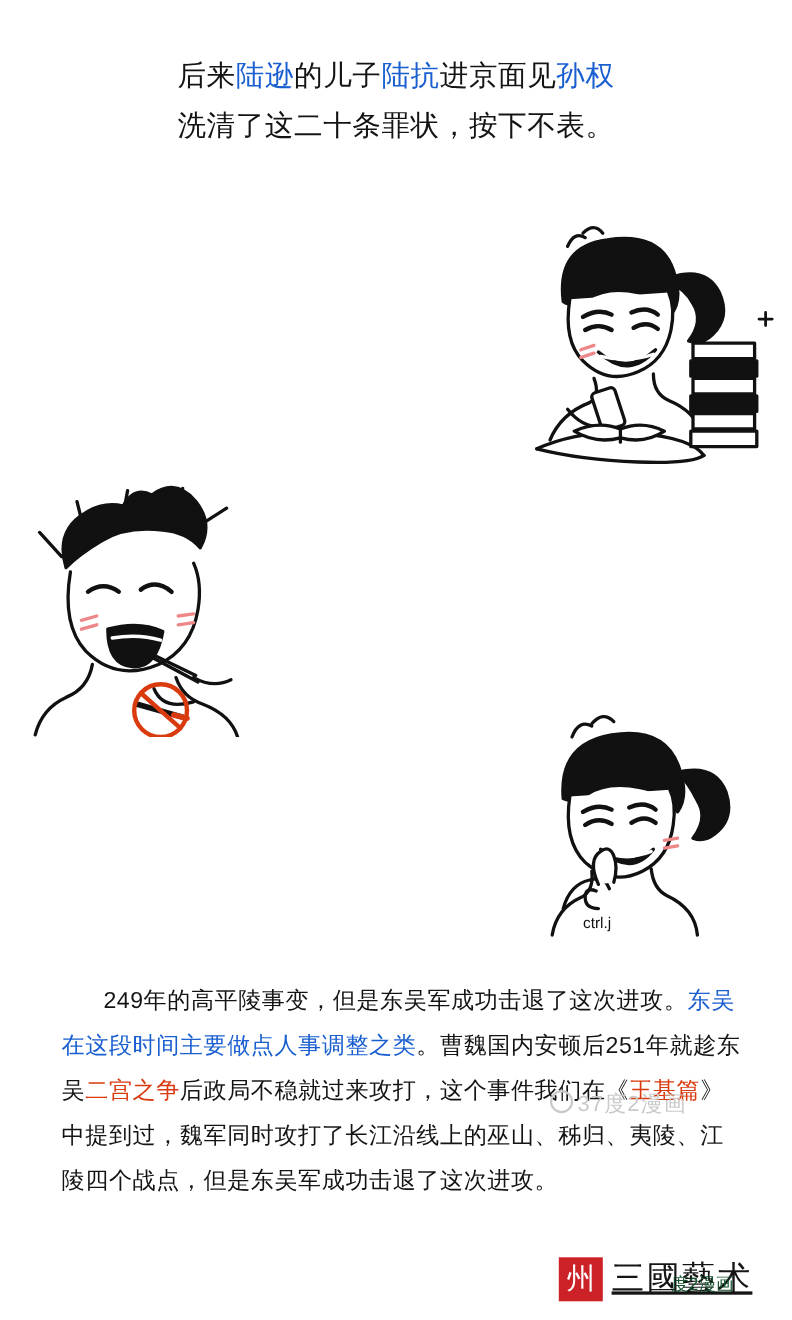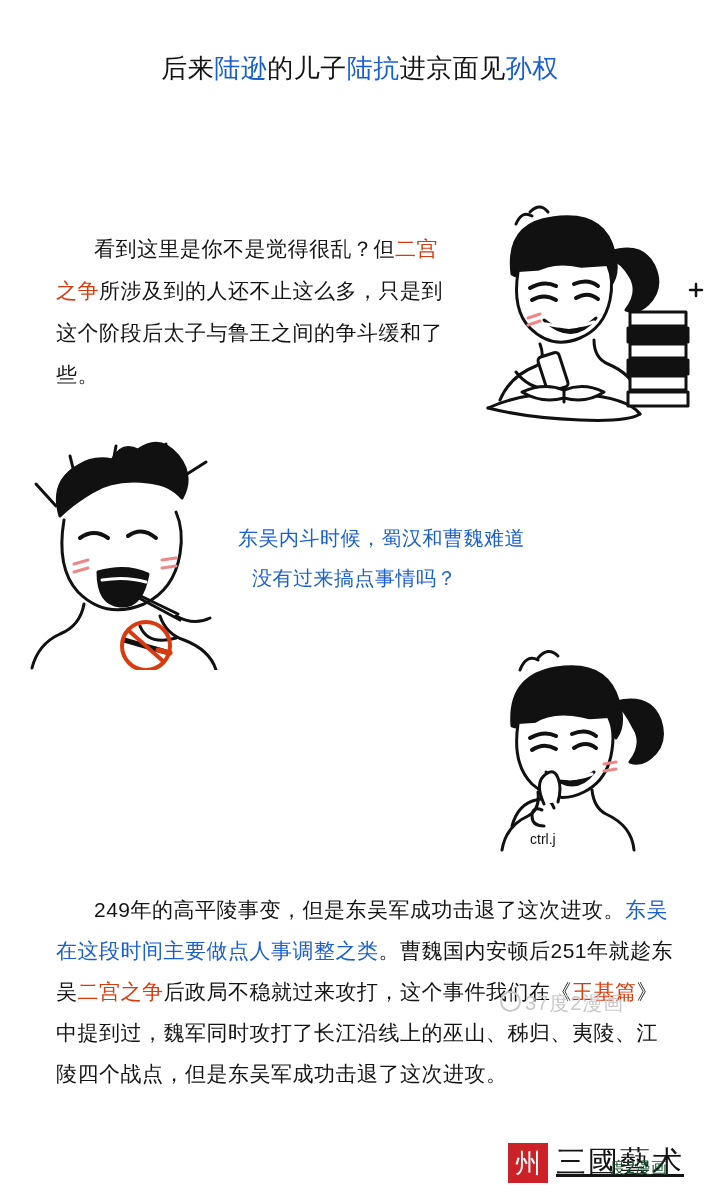--- a/index.html
+++ b/index.html
@@ -148,25 +148,25 @@
 </style>
 </head>
 <body>
 
 <div class="page">
 
   <div class="block" id="heading">
     <div>
       <span class="t-black">后来</span><span class="t-blue">陆逊</span><span class="t-black">的儿子</span><span class="t-blue">陆抗</span><span class="t-black">进京面见</span><span class="t-blue">孙权</span>
     </div>
-  </div>
-
-  <div class="block" id="para1">
-    <span class="indent"></span><span class="t-black">看到这里是你不是觉得很乱？</span><span class="t-black">但</span><span class="t-red">二宫之争</span><span class="t-black">所涉及到的人还不止这么多，只是到这个阶段后太子与鲁王之间的争斗缓和了些。</span>
-  </div>
+    <div>
+      <span class="t-black">洗清了这二十条罪状，按下不表。</span>
+    </div>
+  </div>
+
 
   <div class="art" id="art-girl-desk">
     <svg width="240" height="250" viewBox="0 0 240 250" xmlns="http://www.w3.org/2000/svg">
       <g fill="none" stroke="#111" stroke-width="3" stroke-linecap="round" stroke-linejoin="round">
 
         <path d="M46 28 q6 -14 16 -8"></path>
         <path d="M60 16 q10 -10 18 0"></path>
 
         <path d="M42 78 q-6 -50 40 -56 q52 -8 62 34 q6 22 -4 34 q-10 -16 -30 -20 q-28 -6 -46 6 q-14 8 -22 2z" fill="#111" stroke="#111"></path>
 
@@ -244,24 +244,20 @@
         <g>
           <path d="M104 200 l42 12" stroke="#111" stroke-width="5"></path>
           <path d="M138 210 l12 3" stroke="#d93a0e" stroke-width="5"></path>
           <circle cx="126" cy="206" r="24" stroke="#d93a0e" stroke-width="4" fill="none"></circle>
           <path d="M108 190 l36 32" stroke="#d93a0e" stroke-width="4"></path>
         </g>
       </g>
     </svg>
   </div>
 
-  <div class="block" id="speech1">
-    <span>东吴内斗时候，蜀汉和曹魏难道</span>
-    <span class="l2">没有过来搞点事情吗？</span>
-  </div>
 
   <div class="art" id="art-girl-point">
     <svg width="240" height="230" viewBox="0 0 240 230" xmlns="http://www.w3.org/2000/svg">
       <g fill="none" stroke="#111" stroke-width="3" stroke-linecap="round" stroke-linejoin="round">
 
         <path d="M52 30 q6 -16 18 -10"></path>
         <path d="M70 18 q10 -12 20 -2"></path>
 
         <path d="M44 86 q-4 -50 44 -58 q50 -8 62 32 q8 24 -2 38 q-12 -18 -34 -22 q-30 -6 -48 6 q-14 8 -22 4z" fill="#111" stroke="#111"></path>
 

